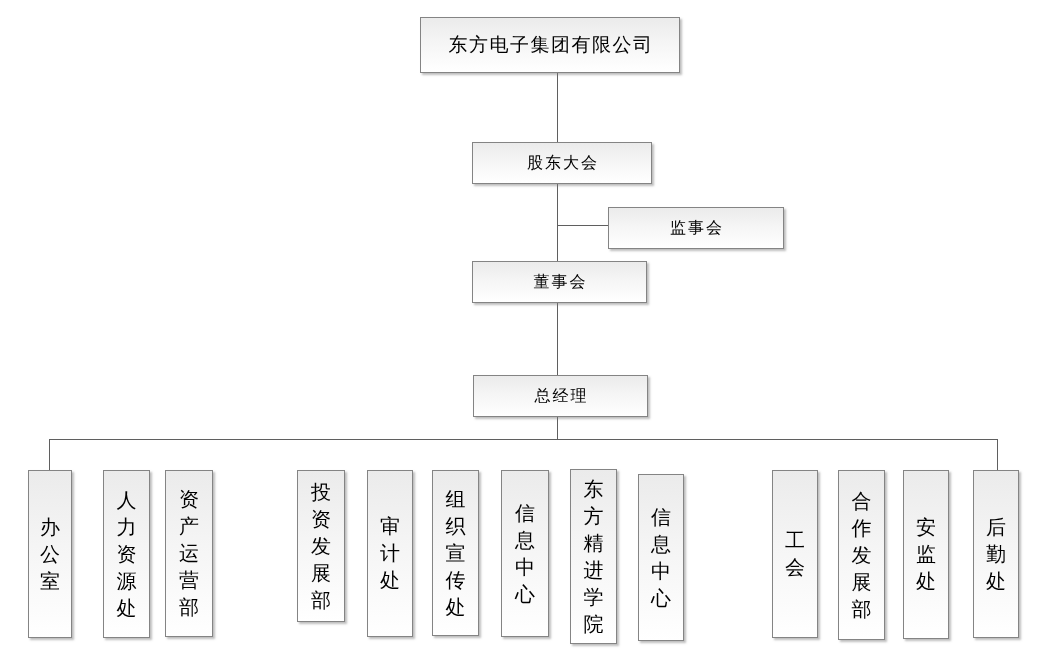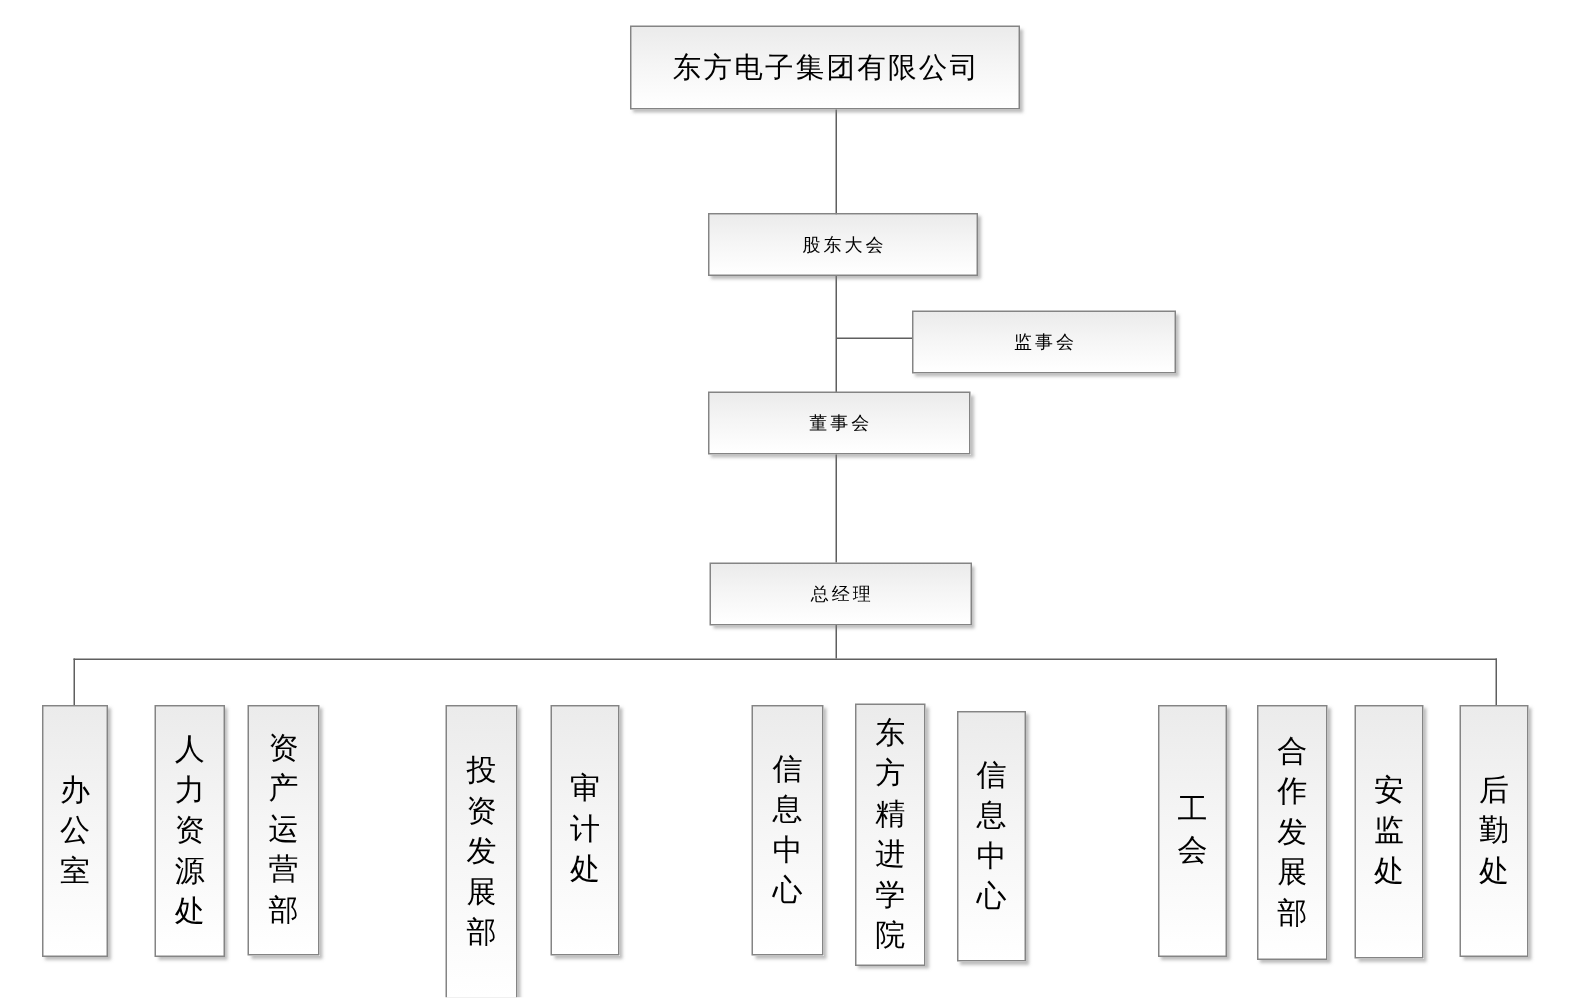--- a/index.html
+++ b/index.html
@@ -21,21 +21,21 @@
     position:absolute;
     box-sizing:border-box;
     border:1px solid #848484;
     background:linear-gradient(180deg,#ebebeb 0%,#f5f5f5 45%,#ffffff 100%);
     box-shadow:2px 2px 2px rgba(125,125,125,0.5);
     display:flex;
     align-items:center;
     justify-content:center;
   }
   .h-node .label{
-    font-size:12px;
+    font-size:16px;
     letter-spacing:2px;
     padding-left:2px;
     white-space:nowrap;
   }
   .company .label{
     font-size:19px;
     letter-spacing:1.5px;
   }
   .v-node .label{
     font-size:20px;
@@ -81,25 +81,28 @@
 
   <div class="node v-node" style="left:28px;top:470px;width:44px;height:168px">
     <span class="label">办公室</span>
   </div>
   <div class="node v-node" style="left:103px;top:470px;width:47px;height:168px">
     <span class="label">人力资源处</span>
   </div>
   <div class="node v-node" style="left:165px;top:470px;width:48px;height:167px">
     <span class="label">资产运营部</span>
   </div>
-  <div class="node v-node" style="left:297px;top:470px;width:48px;height:196px">
+  <div class="node v-node" style="left:297px;top:470px;width:48px;height:152px">
     <span class="label">投资发展部</span>
   </div>
   <div class="node v-node" style="left:367px;top:470px;width:46px;height:167px">
     <span class="label">审计处</span>
+  </div>
+  <div class="node v-node" style="left:432px;top:470px;width:47px;height:166px">
+    <span class="label">组织宣传处</span>
   </div>
   <div class="node v-node" style="left:501px;top:470px;width:48px;height:167px">
     <span class="label">信息中心</span>
   </div>
   <div class="node v-node" style="left:570px;top:469px;width:47px;height:175px">
     <span class="label">东方精进学院</span>
   </div>
   <div class="node v-node" style="left:638px;top:474px;width:46px;height:167px">
     <span class="label">信息中心</span>
   </div>

